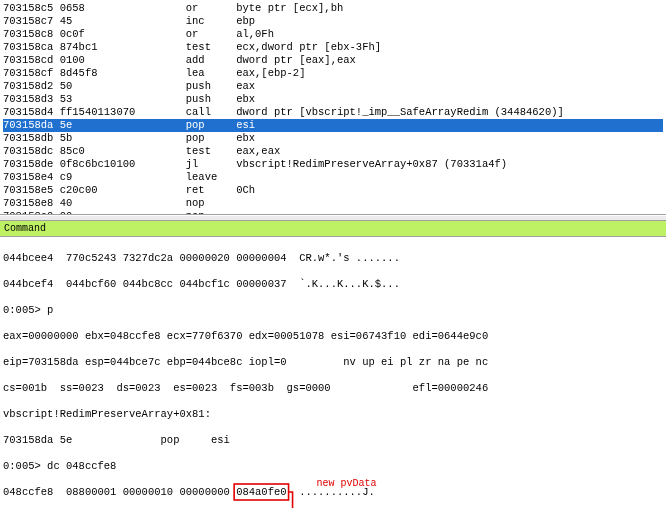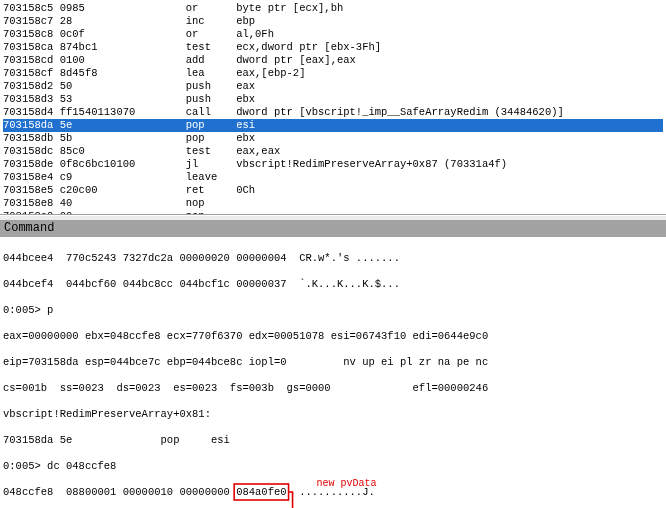--- a/index.html
+++ b/index.html
@@ -23,24 +23,24 @@
     border-bottom: 1px solid #a0a0a0;
     height: 210px;
   }
   .divider {
     height: 4px;
     background: #ececec;
     border-top: 1px solid #fff;
     border-bottom: 1px solid #a0a0a0;
   }
   .cmd-header {
-    font-size: 12px;
+    font-size: 10px;
     padding: 1px 4px;
     border-bottom: 1px solid #a0a0a0;
-    background: #a3a3a3;
+    background: #bef264;
   }
   .hl {
     background: #2070d0;
     color: #ffffff;
     display: inline-block;
     width: 100%;
   }
   .annot-wrap {
     position: relative;
   }
@@ -57,22 +57,22 @@
     top: 0;
     pointer-events: none;
   }
   .cmd-pane {
     position: relative;
   }
 </style>
 </head>
 <body>
 
-<div class="pane top-pane" id="disasm"><span>703158c5 0985                or      byte ptr [ecx],bh</span>
-<span>703158c7 28                  inc     ebp</span>
+<div class="pane top-pane" id="disasm"><span>703158c5 0658                or      byte ptr [ecx],bh</span>
+<span>703158c7 45                  inc     ebp</span>
 <span>703158c8 0c0f                or      al,0Fh</span>
 <span>703158ca 874bc1              test    ecx,dword ptr [ebx-3Fh]</span>
 <span>703158cd 0100                add     dword ptr [eax],eax</span>
 <span>703158cf 8d45f8              lea     eax,[ebp-2]</span>
 <span>703158d2 50                  push    eax</span>
 <span>703158d3 53                  push    ebx</span>
 <span>703158d4 ff1540113070        call    dword ptr [vbscript!_imp__SafeArrayRedim (34484620)]</span>
 <span class="hl">703158da 5e                  pop     esi</span>
 <span>703158db 5b                  pop     ebx</span>
 <span>703158dc 85c0                test    eax,eax</span>

